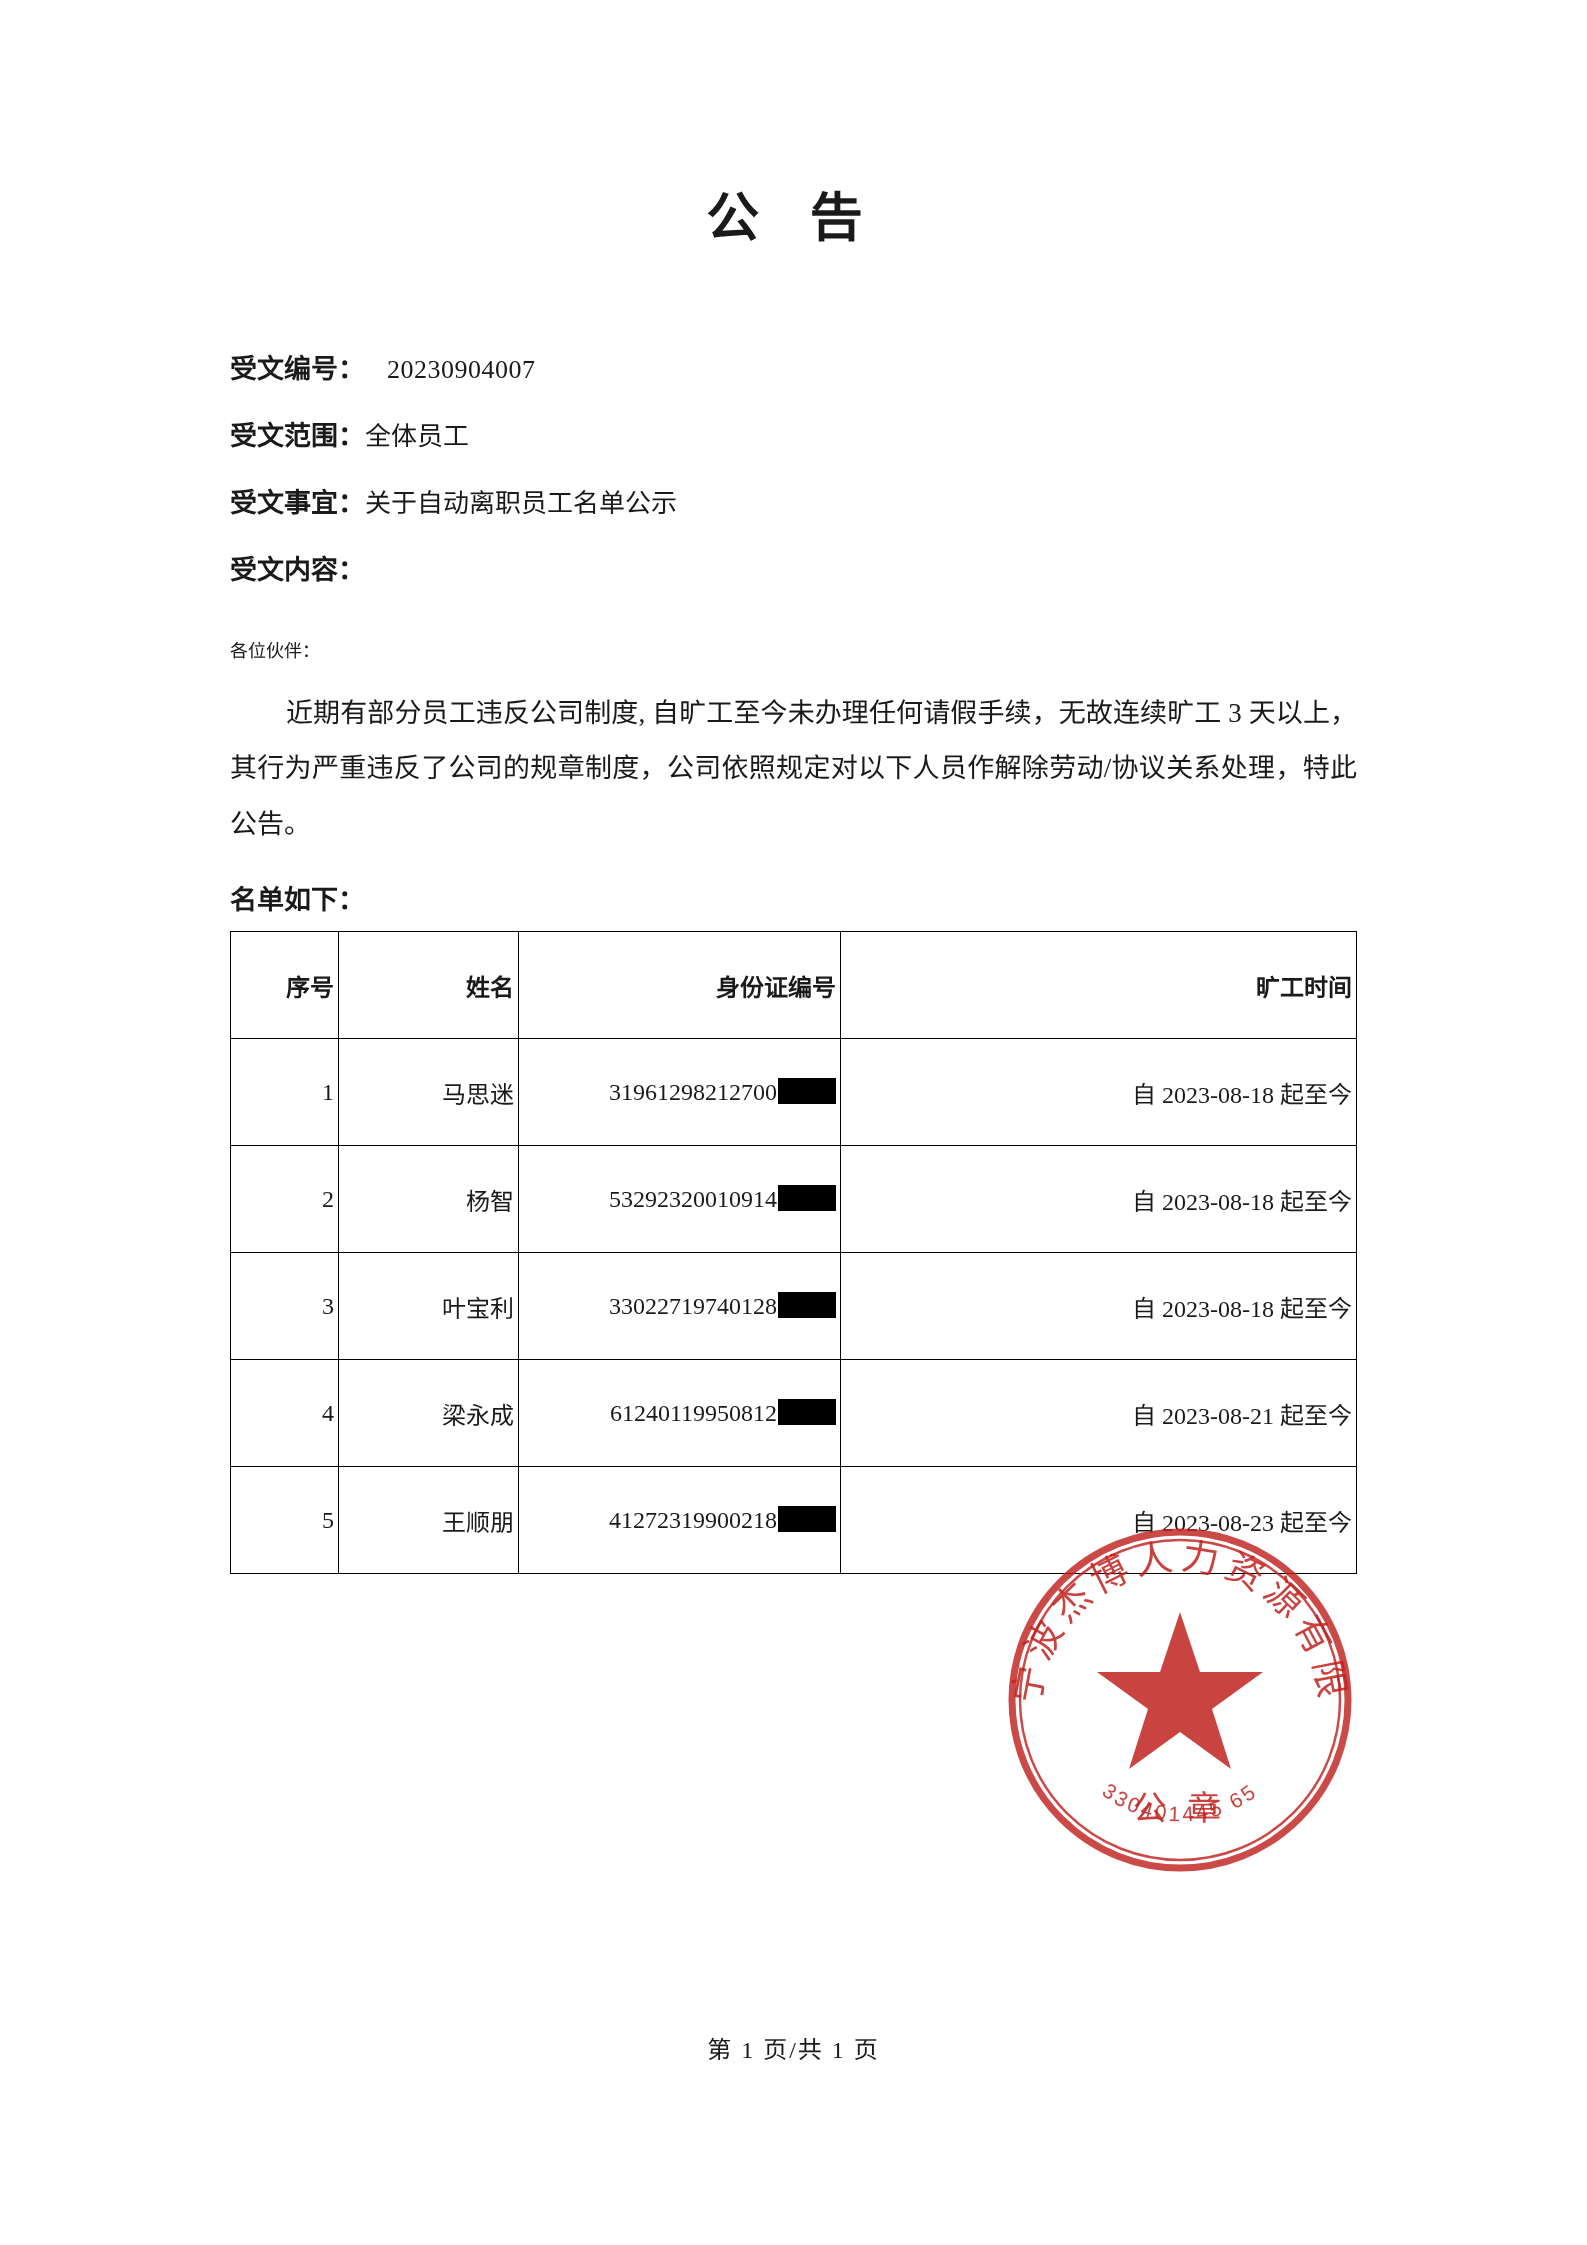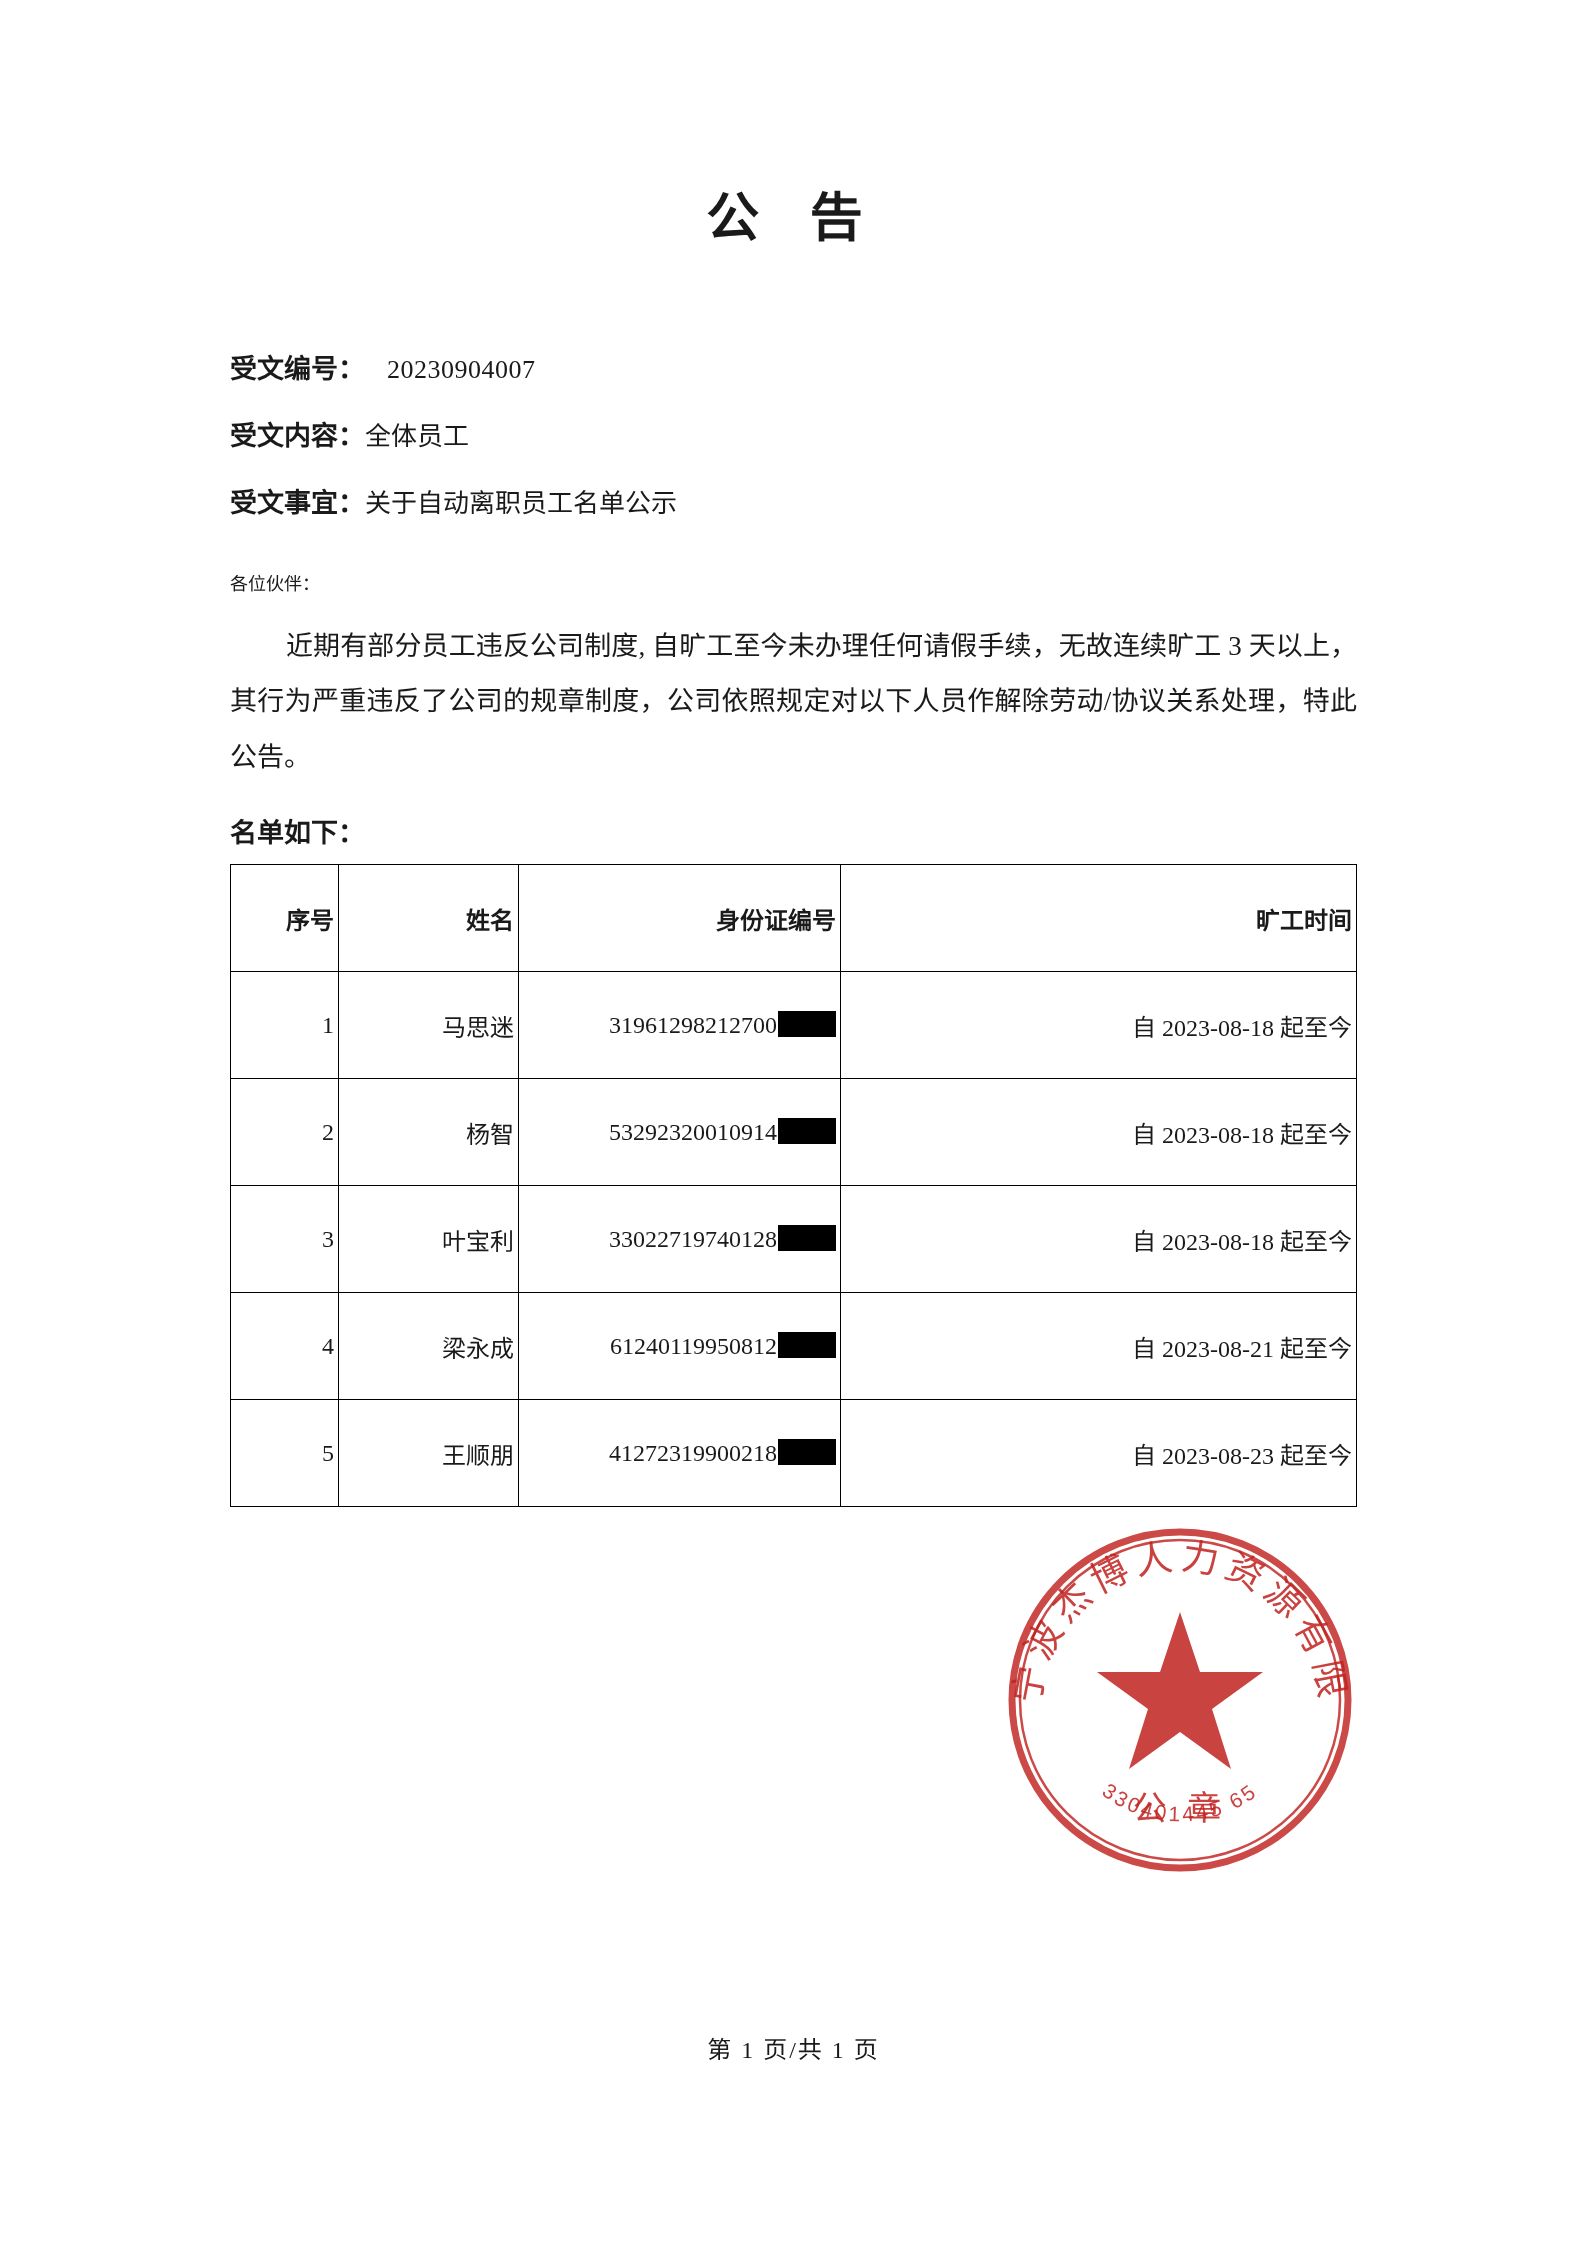--- a/index.html
+++ b/index.html
@@ -147,24 +147,27 @@
 
 <div class="page">
 
   <div class="doc-title">公  告</div>
 
   <div class="meta-block">
     <div class="meta-row">
       <span class="meta-label">受文编号：</span><span class="meta-value numeric">20230904007</span>
     </div>
     <div class="meta-row">
-      <span class="meta-label">受文内容：</span><span class="meta-value">全体员工</span>
+      <span class="meta-label">受文范围：</span><span class="meta-value">全体员工</span>
     </div>
     <div class="meta-row">
       <span class="meta-label">受文事宜：</span><span class="meta-value">关于自动离职员工名单公示</span>
+    </div>
+    <div class="meta-row">
+      <span class="meta-label">受文内容：</span>
     </div>
   </div>
 
   <div class="salutation">各位伙伴：</div>
 
   <p class="body-para">近期有部分员工违反公司制度, 自旷工至今未办理任何请假手续，无故连续旷工 3 天以上，其行为严重违反了公司的规章制度，公司依照规定对以下人员作解除劳动/协议关系处理，特此公告。</p>
 
   <div class="list-label">名单如下：</div>
 
   <table class="roster">

